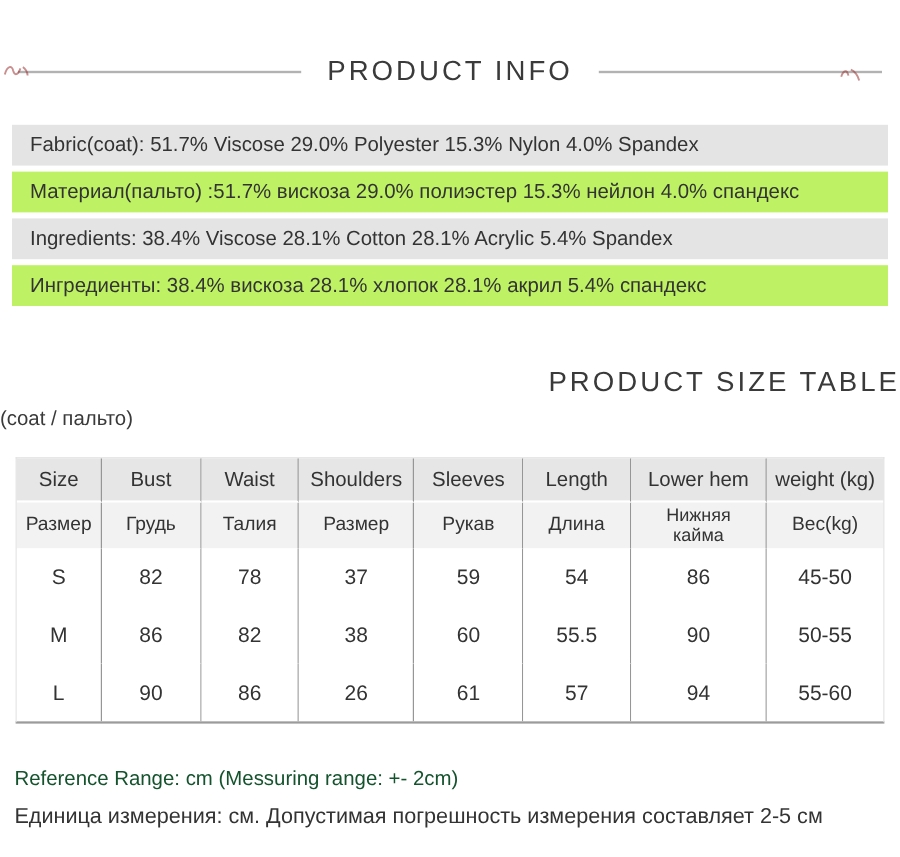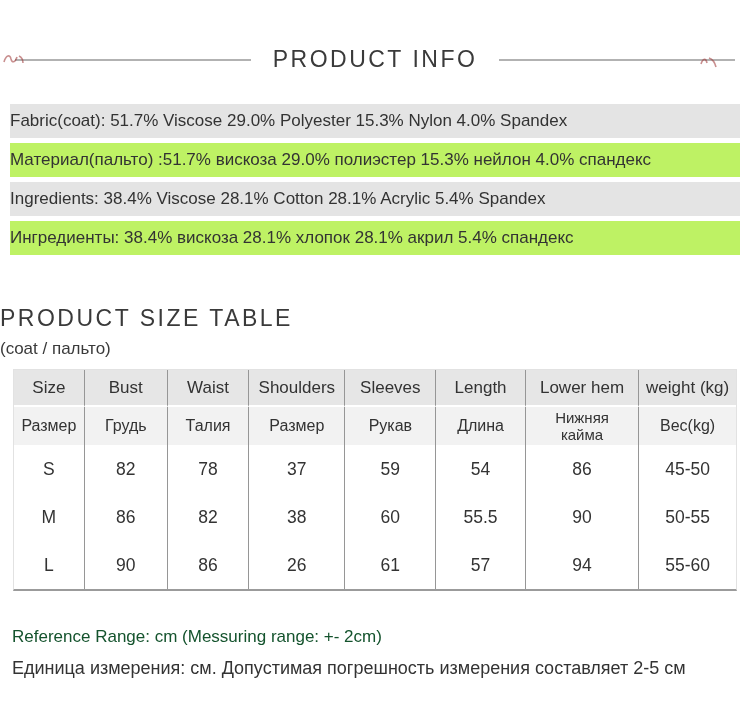--- a/index.html
+++ b/index.html
@@ -18,40 +18,40 @@
   }
   .heading-rule { flex:1; height:2px; background:#b2b2b2; }
   .heading-text {
     font-size:23px; letter-spacing:2.5px; color:#3a3a3a;
     margin:0 22px; white-space:nowrap; font-weight:400;
   }
 
   
   .info-rows { margin:31px 10px 0 10px; }
   .info-row {
-    height:34px; line-height:34px; padding-left:0; margin-bottom:5px;
+    height:34px; line-height:34px; padding-left:15px; margin-bottom:5px;
     font-size:17px; color:#333333; white-space:nowrap; overflow:hidden;
   }
   .info-row.dark  { background:#e4e4e4; }
   .info-row.light { background:#bef264; }
 
   
   .size-heading {
-    margin-top:50px; text-align:left;
+    margin-top:50px; text-align:right;
     font-size:23px; letter-spacing:2.5px; color:#3a3a3a; font-weight:400;
   }
   .size-subheading {
     margin-top:7px; text-align:left;
     font-size:17px; color:#3a3a3a;
   }
 
   
   table.size-table {
     border-collapse:separate; border-spacing:0; table-layout:fixed;
-    width:724px; margin:10px auto 0 auto;
+    width:724px; margin:22px auto 0 auto;
     border:1px solid #e2e2e2;
     border-bottom:2px solid #9b9b9b;
   }
   .size-table th, .size-table td {
     font-weight:normal; text-align:center; padding:0;
     border-right:1px solid #969696;
   }
   .size-table th:last-child, .size-table td:last-child { border-right:none; }
   tr.hdr-en th {
     background:#e6e6e6; height:35px; font-size:17px; color:#333333;

